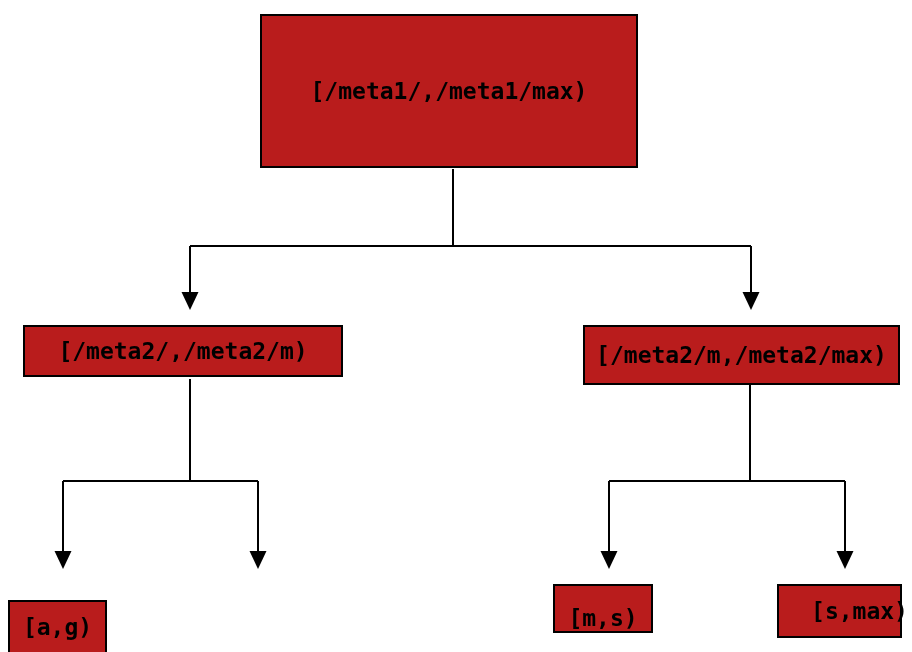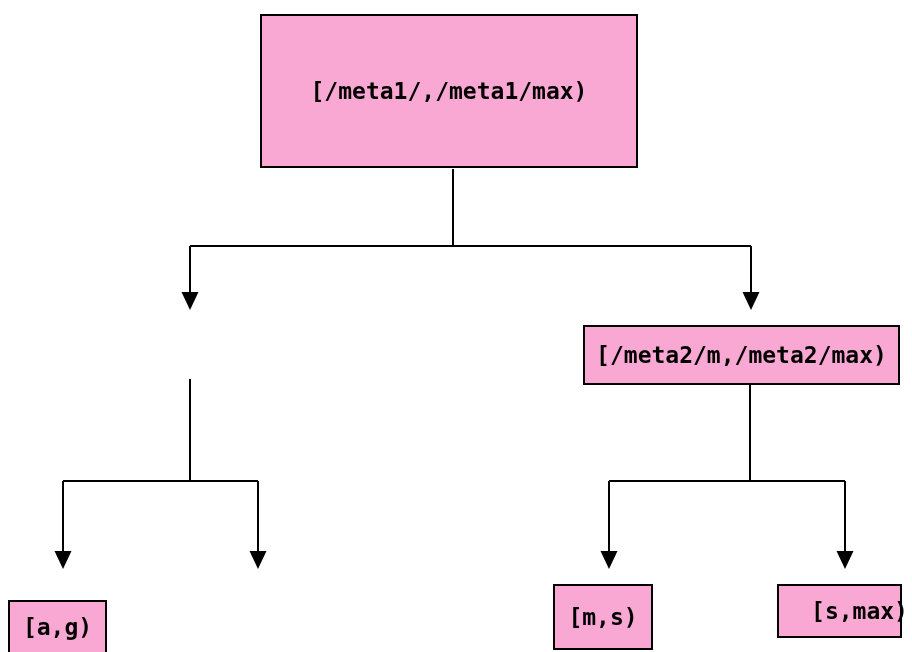--- a/index.html
+++ b/index.html
@@ -19,37 +19,37 @@
     position: absolute;
     left: 0;
     top: 0;
     width: 912px;
     height: 652px;
   }
   .node {
     position: absolute;
     box-sizing: border-box;
     border: 2px solid #000000;
-    background: #f9a8d4;
+    background: #b91c1c;
     color: #000000;
     display: flex;
     align-items: center;
     justify-content: center;
     font-family: "DejaVu Sans Mono", monospace;
     font-weight: bold;
     font-size: 23px;
     letter-spacing: 0px;
     white-space: nowrap;
   }
   #node-root      { left: 260px; top: 14px;  width: 378px; height: 154px; }
   #node-meta2-low { left: 23px;  top: 325px; width: 320px; height: 52px;  }
   #node-meta2-high{ left: 583px; top: 325px; width: 317px; height: 60px;  }
   #node-leaf-ag   { left: 8px;   top: 584px; width: 99px;  height: 54px; margin-top: 16px;  }
   #node-leaf-gm   { left: 204px; top: 584px; width: 98px;  height: 54px;  }
-  #node-leaf-ms   { left: 553px; top: 584px; width: 100px; height: 66px;  }
+  #node-leaf-ms   { left: 553px; top: 584px; width: 100px; height: 49px; align-items: flex-end;  }
   #node-leaf-smax { left: 777px; top: 584px; width: 125px; height: 54px; padding-left: 40px;  }
 </style>
 </head>
 <body>
 
 <div class="stage">
 
   <svg class="edges" viewBox="0 0 912 652" xmlns="http://www.w3.org/2000/svg">
 
     <g stroke="#000000" stroke-width="2" fill="none">
@@ -77,20 +77,23 @@
       <path d="M845 481 L845 551"></path>
     </g>
     <polygon points="600.5,551 617.5,551 609,569" fill="#000000"></polygon>
     <polygon points="836.5,551 853.5,551 845,569" fill="#000000"></polygon>
   </svg>
 
   <div class="node" id="node-root">
     <span>[/meta1/,/meta1/max)</span>
   </div>
 
+  <div class="node" id="node-meta2-low">
+    <span>[/meta2/,/meta2/m)</span>
+  </div>
 
   <div class="node" id="node-meta2-high">
     <span>[/meta2/m,/meta2/max)</span>
   </div>
 
   <div class="node" id="node-leaf-ag">
     <span>[a,g)</span>
   </div>
 
 

